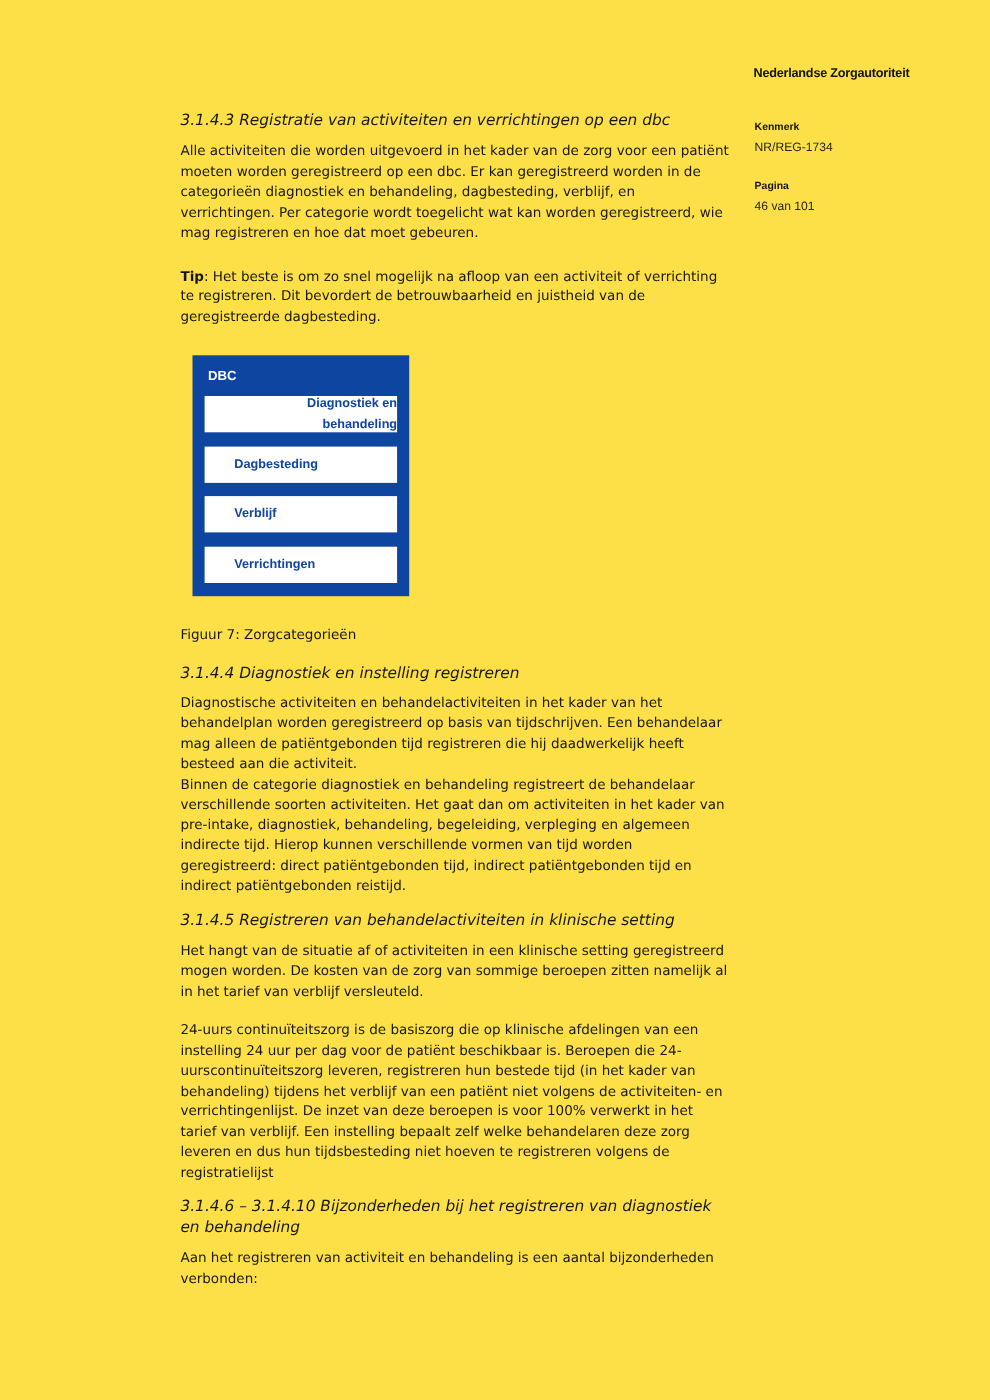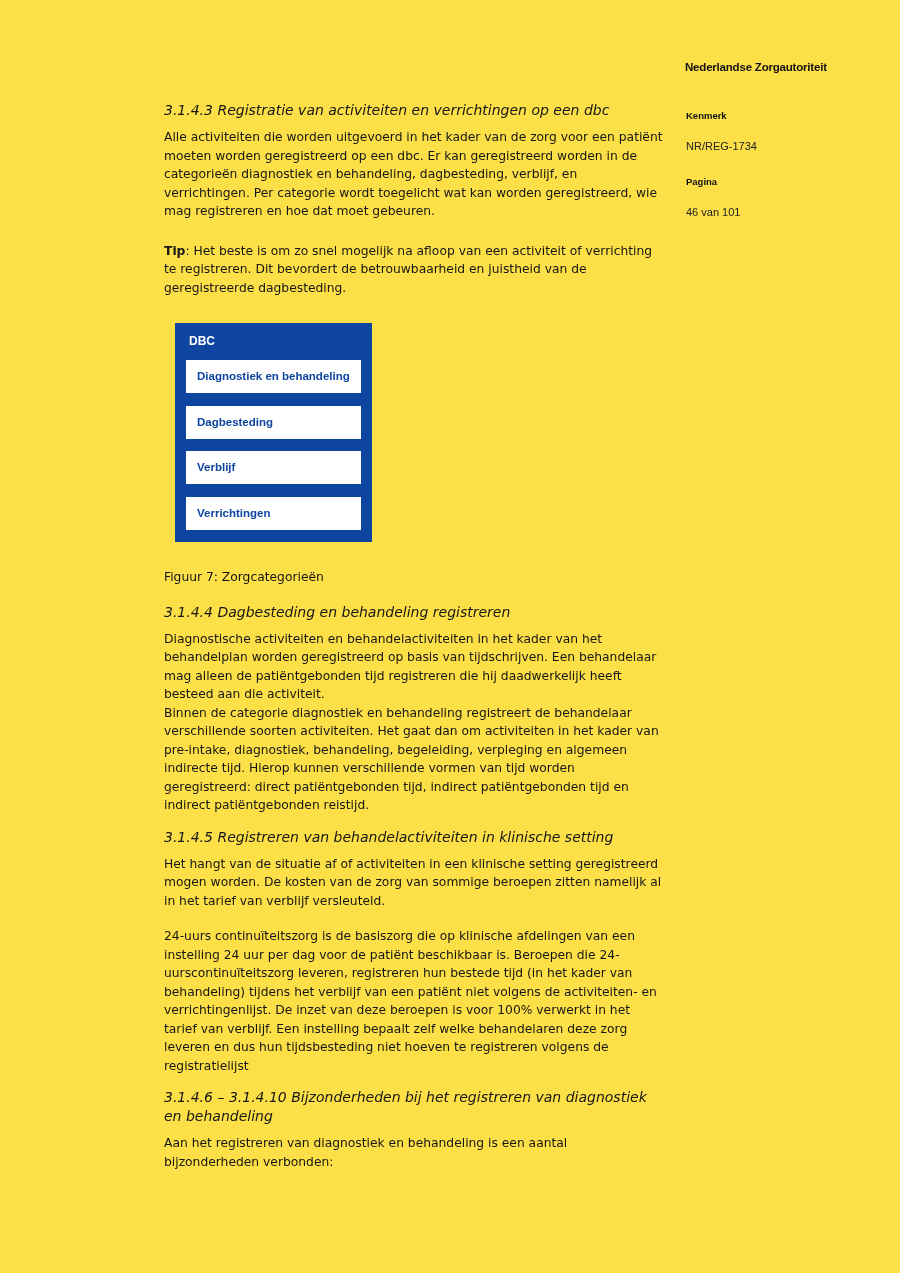--- a/index.html
+++ b/index.html
@@ -14,21 +14,21 @@
   .org-header{
     position:absolute;left:685px;top:61px;
     font-family:"Liberation Sans",sans-serif;
     font-weight:bold;font-size:11.5px;letter-spacing:-0.2px;color:#111;
   }
 
   
   .meta{position:absolute;left:686px;top:110px;width:170px;
         font-family:"Liberation Sans",sans-serif;}
   .meta-label{font-weight:bold;font-size:9.5px;color:#111;}
-  .meta-value{font-size:11px;color:#222;margin-top:19px;}
+  .meta-value{font-size:11px;color:#222;margin-top:7px;}
   .meta-group + .meta-group{margin-top:24px;}
 
   
   .main{position:absolute;left:164px;top:101px;width:501px;
         font-size:12.3px;line-height:18.5px;color:#161616;}
   .heading{
     font-size:14px;line-height:19px;font-style:italic;font-weight:normal;
     margin:0;color:#161616;
   }
   .para{margin:8px 0 0 0;}
@@ -45,21 +45,21 @@
     background:#0d45a0;padding:7px 11px;
     font-family:"Liberation Sans",sans-serif;
   }
   .dbc-title{
     color:#ffffff;font-weight:bold;font-size:12px;line-height:18px;
     margin:2px 0 10px 3px;
   }
   .dbc-item{
     background:#ffffff;height:33px;box-sizing:border-box;
     margin-bottom:12.5px;display:flex;align-items:center;
-    padding-left:11px;color:#0d45a0;font-weight:bold;font-size:11.5px;text-align:right;
+    padding-left:27px;color:#0d45a0;font-weight:bold;font-size:11.5px;text-align:right;
   }
   .dbc-item:last-child{margin-bottom:12px;}
   .fig-caption{margin-top:26px;}
 </style>
 </head>
 <body>
 
 <div class="page">
 
   <div class="org-header">Nederlandse Zorgautoriteit</div>
@@ -85,26 +85,26 @@
     <div class="dbc-fig">
       <div class="dbc-title">DBC</div>
       <div class="dbc-item">Diagnostiek en behandeling</div>
       <div class="dbc-item">Dagbesteding</div>
       <div class="dbc-item">Verblijf</div>
       <div class="dbc-item">Verrichtingen</div>
     </div>
 
     <p class="para fig-caption">Figuur 7: Zorgcategorieën</p>
 
-    <h2 class="heading mt-h">3.1.4.4 Dagbesteding en behandeling registreren</h2>
+    <h2 class="heading mt-h">3.1.4.4 Diagnostiek en instelling registreren</h2>
     <p class="para">Diagnostische activiteiten en behandelactiviteiten in het kader van het behandelplan worden geregistreerd op basis van tijdschrijven. Een behandelaar mag alleen de patiëntgebonden tijd registreren die hij daadwerkelijk heeft besteed aan die activiteit.</p>
     <p class="para tight">Binnen de categorie diagnostiek en behandeling registreert de behandelaar verschillende soorten activiteiten. Het gaat dan om activiteiten in het kader van pre-intake, diagnostiek, behandeling, begeleiding, verpleging en algemeen indirecte tijd. Hierop kunnen verschillende vormen van tijd worden geregistreerd: direct patiëntgebonden tijd, indirect patiëntgebonden tijd en indirect patiëntgebonden reistijd.</p>
 
     <h2 class="heading mt-h3">3.1.4.5 Registreren van behandelactiviteiten in klinische setting</h2>
     <p class="para">Het hangt van de situatie af of activiteiten in een klinische setting geregistreerd mogen worden. De kosten van de zorg van sommige beroepen zitten namelijk al in het tarief van verblijf versleuteld.</p>
     <p class="para mt-blank">24-uurs continuïteitszorg is de basiszorg die op klinische afdelingen van een instelling 24 uur per dag voor de patiënt beschikbaar is. Beroepen die 24-uurscontinuïteitszorg leveren, registreren hun bestede tijd (in het kader van behandeling) tijdens het verblijf van een patiënt niet volgens de activiteiten- en verrichtingenlijst. De inzet van deze beroepen is voor 100% verwerkt in het tarief van verblijf. Een instelling bepaalt zelf welke behandelaren deze zorg leveren en dus hun tijdsbesteding niet hoeven te registreren volgens de registratielijst</p>
 
     <h2 class="heading mt-h3">3.1.4.6 – 3.1.4.10 Bijzonderheden bij het registreren van diagnostiek en behandeling</h2>
-    <p class="para">Aan het registreren van diagnostiek en behandeling is een aantal bijzonderheden verbonden:</p>
+    <p class="para">Aan het registreren van activiteit en behandeling is een aantal bijzonderheden verbonden:</p>
 
   </div>
 
 </div>
 
 </body></html>

